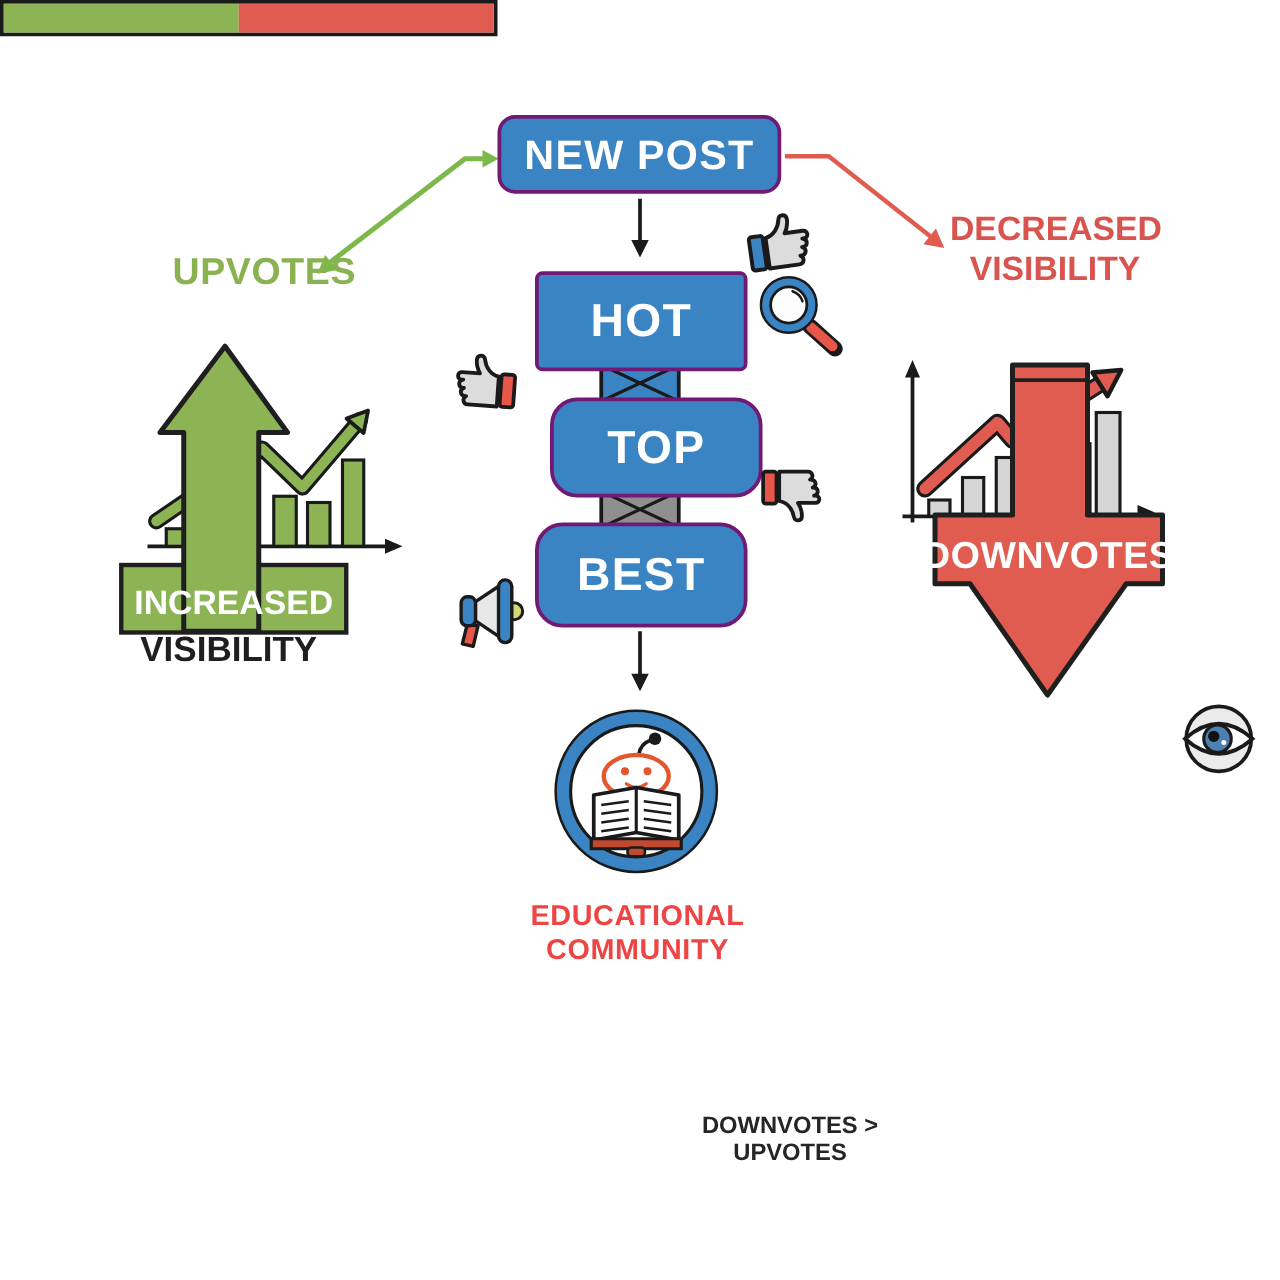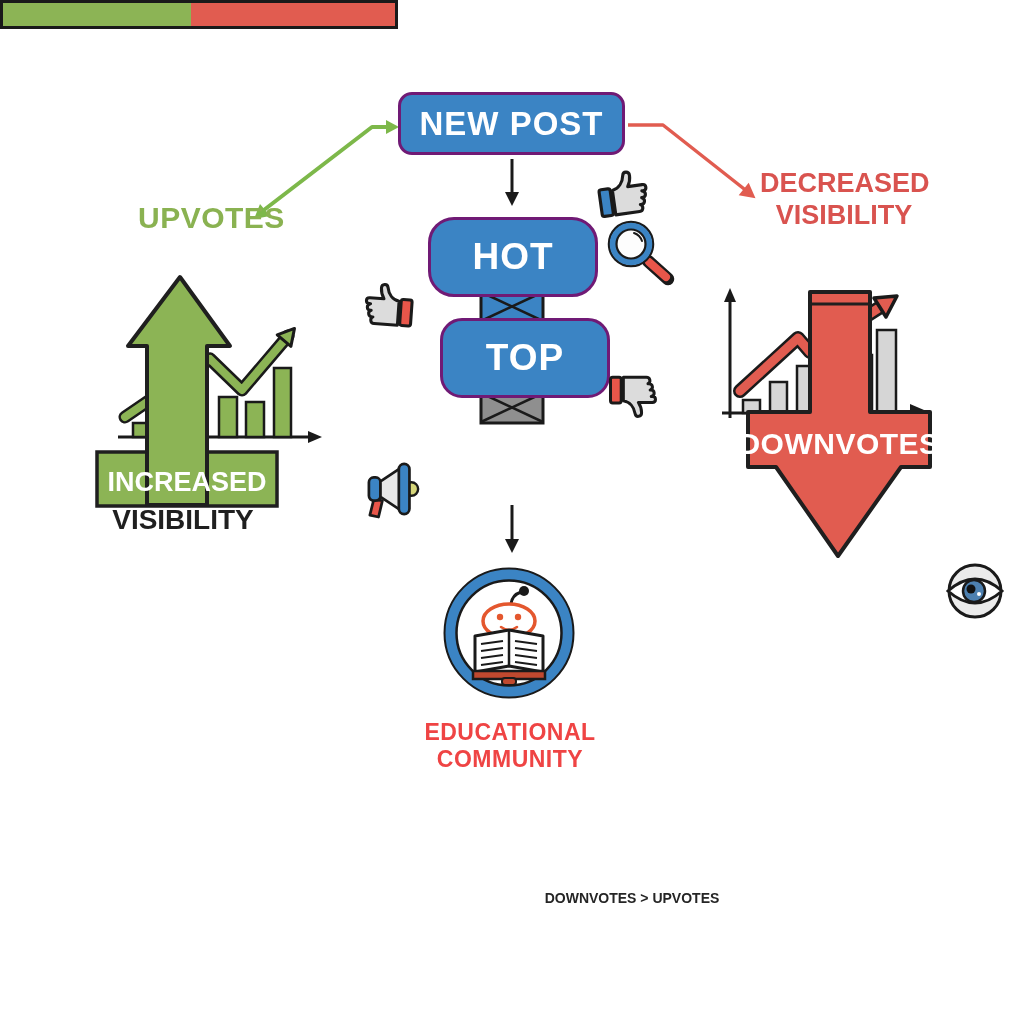--- a/index.html
+++ b/index.html
@@ -2,35 +2,35 @@
 <html><head>
 <meta charset="utf-8">
 <style>
   html,body{margin:0;padding:0;background:#fff;}
   #canvas{position:relative;width:1024px;height:1024px;background:#ffffff;overflow:hidden;
           font-family:"Liberation Sans","DejaVu Sans",sans-serif;font-weight:bold;}
   .box{position:absolute;background:#3b84c4;border:3px solid #701a75;display:flex;
        align-items:center;justify-content:center;color:#fff;z-index:2;}
   .box span{letter-spacing:1px;}
   #new-post-box{left:398px;top:92px;width:221px;height:57px;border-radius:14px;font-size:33px;}
-  #hot-box {left:428px;top:217px;width:164px;height:74px;border-radius:26px;font-size:37px;}
+  #hot-box {left:428px;top:217px;width:164px;height:74px;border-radius:6px;font-size:37px;}
   #top-box {left:440px;top:318px;width:164px;height:74px;border-radius:22px;font-size:37px;}
   #best-box{left:428px;top:418px;width:164px;height:78px;border-radius:22px;font-size:37px;}
   #hidden-box{left:728px;top:582px;width:203px;height:103px;border-radius:18px;background:#9e9e9e;
       border:3.5px solid #333;display:flex;flex-direction:column;align-items:center;justify-content:center;
       color:#fff;font-size:29px;line-height:1.25;z-index:2;text-align:center;letter-spacing:.5px;}
   .label{position:absolute;z-index:2;text-align:center;}
   #upvotes-label{left:118px;top:201px;width:140px;font-size:30px;color:#8ab251;letter-spacing:.5px;margin-left:20px;}
   #decreased-label{left:760px;top:167px;width:168px;font-size:27px;color:#d9534f;line-height:1.2;}
   #educational-label{left:355px;top:719px;width:310px;font-size:23px;color:#ef4444;letter-spacing:.5px;}
   #legend-bar{left:297px;top:840px;width:392px;height:23px;border:3px solid #1a1a1a;display:flex;z-index:2;}
   #legend-bar .seg-green{height:100%;background:#8cb455;}
   #legend-bar .seg-red{height:100%;background:#e15c50;flex:1;}
   #legend-left-label{left:246px;top:890px;width:218px;font-size:19px;color:#252525;}
-  #legend-right-label{left:522px;top:890px;width:220px;font-size:14px;color:#252525;}
+  #legend-right-label{left:522px;top:890px;width:220px;font-size:19px;color:#252525;}
   svg{position:absolute;overflow:visible;}
   svg text{font-family:"Liberation Sans","DejaVu Sans",sans-serif;font-weight:bold;}
   .z1{z-index:1;} .z3{z-index:3;}
 </style>
 </head>
 <body>
 
 <div id="canvas">
 
   <svg class="z1" style="left:245px;top:108px;" width="160" height="125" viewBox="245 108 160 125">
@@ -105,20 +105,23 @@
   </svg>
 
   <div class="box" id="new-post-box">
     <span>NEW POST</span>
   </div>
   <div class="box" id="hot-box">
     <span>HOT</span>
   </div>
   <div class="box" id="top-box">
     <span>TOP</span>
+  </div>
+  <div class="box" id="best-box">
+    <span>BEST</span>
   </div>
 
 
   <div class="label" id="upvotes-label">UPVOTES</div>
   <div class="label" id="decreased-label">
     <div>DECREASED</div>
     <div>VISIBILITY</div>
   </div>
   <div class="label" id="educational-label">EDUCATIONAL COMMUNITY</div>
 

